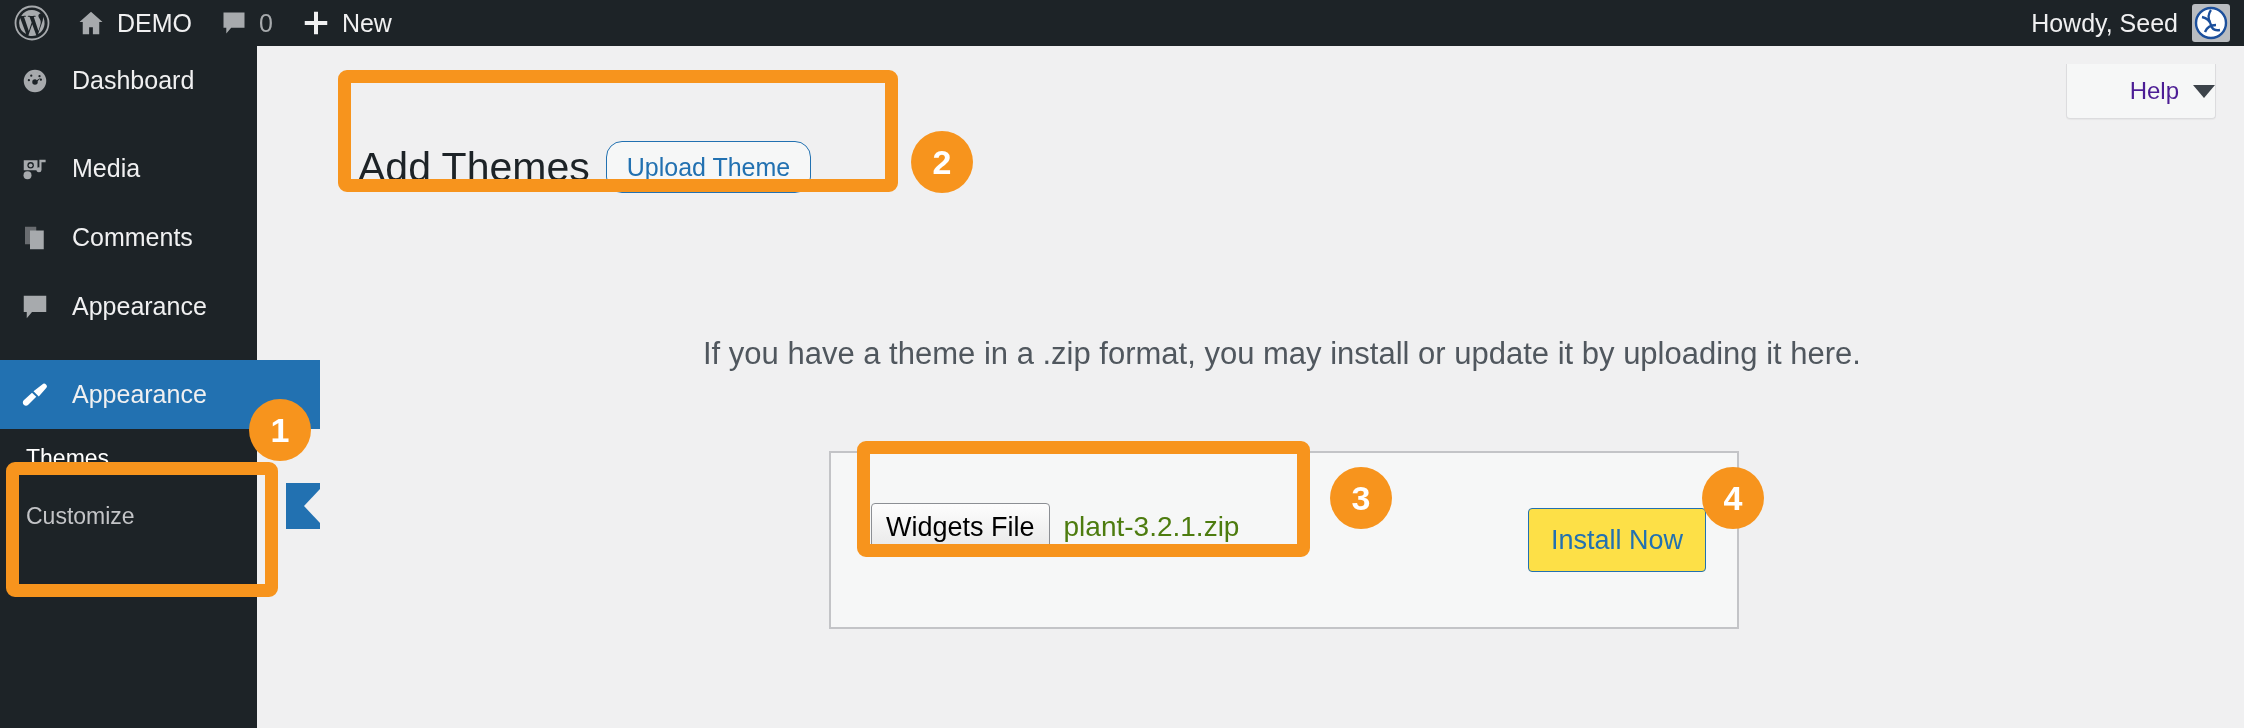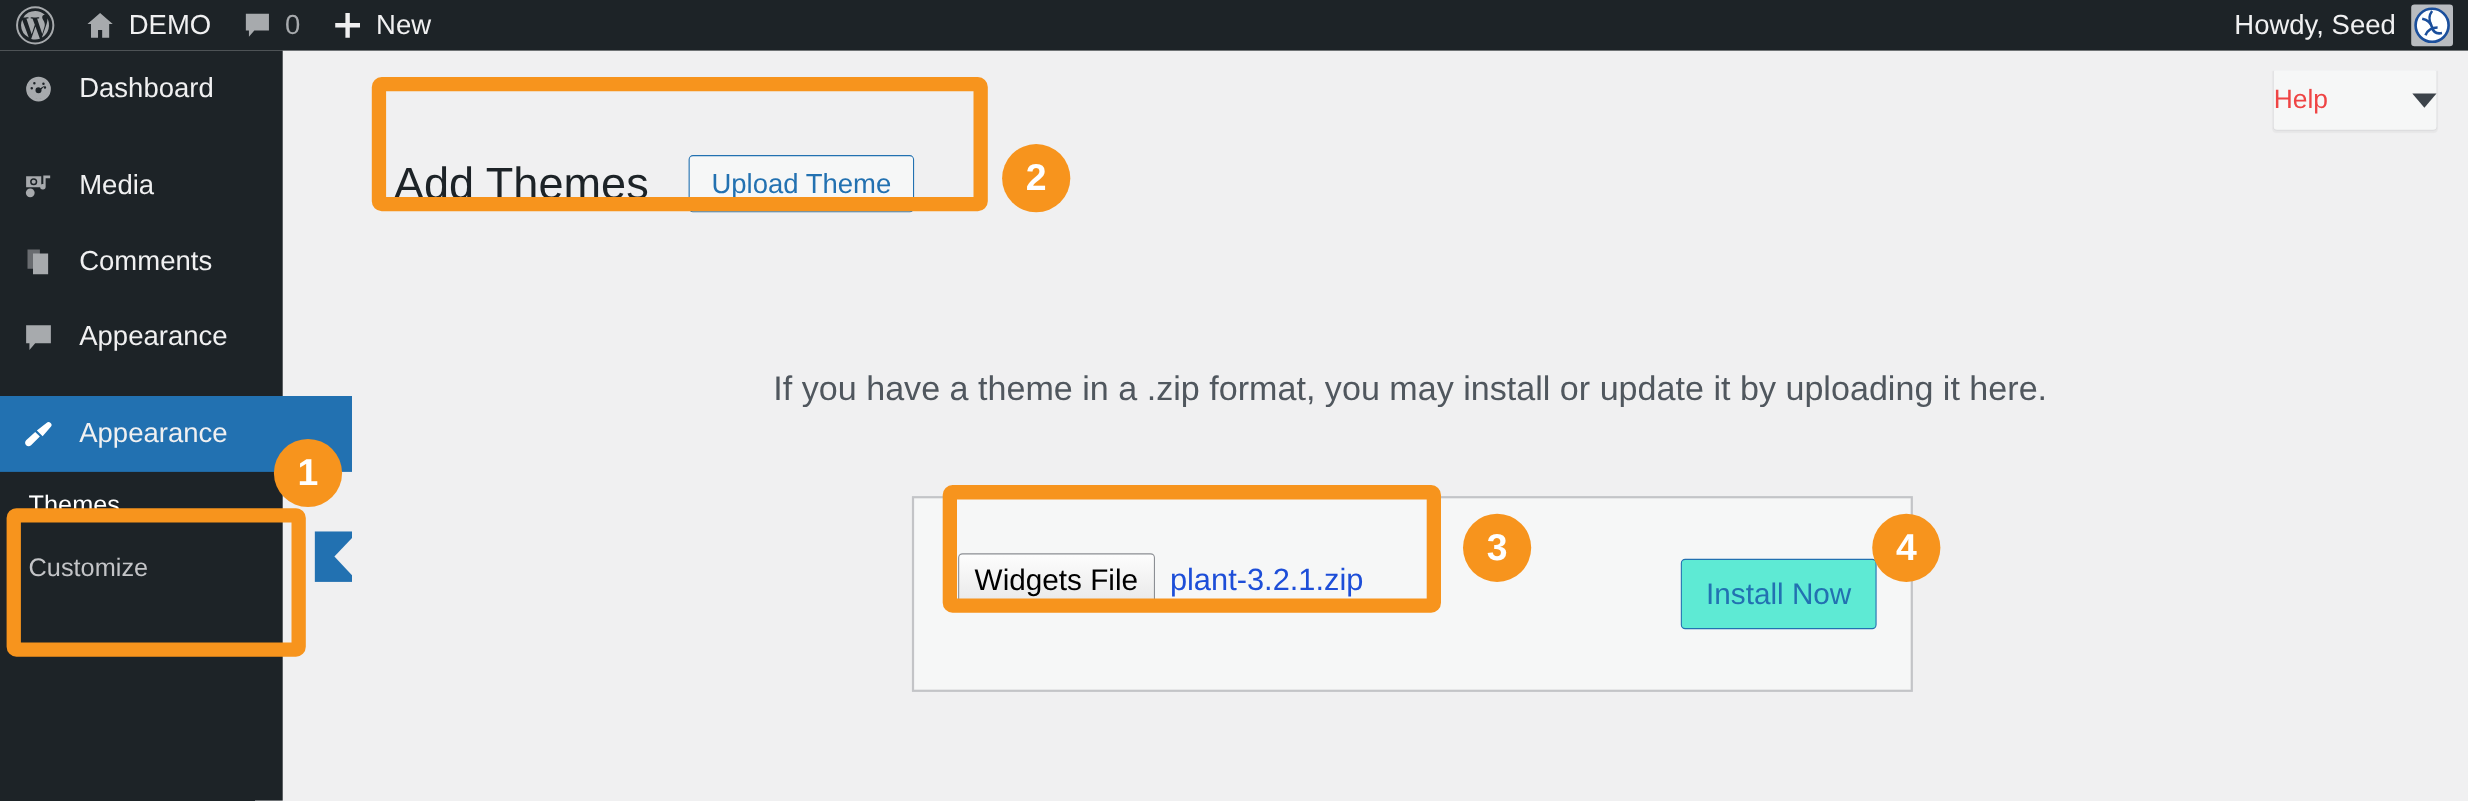--- a/index.html
+++ b/index.html
@@ -100,24 +100,24 @@
   }
 
   .help-btn {
     position: absolute;
     right: 28px; top: 18px;
     width: 150px; height: 55px;
     background: #f6f7f7;
     border: 1px solid #dcdcde;
     border-top: none;
     border-radius: 0 0 4px 4px;
-    display: flex; align-items: center; justify-content: space-between;
+    display: flex; align-items: center; justify-content: flex-end;
     gap: 14px;
     font-size: 24px;
-    color: #ef4444;
+    color: #4c1d95;
     box-shadow: 0 1px 1px rgba(0,0,0,.04);
   }
   .caret-down {
     width: 0; height: 0;
     border-left: 11px solid transparent;
     border-right: 11px solid transparent;
     border-top: 13px solid #3c434a;
   }
 
   .page-head {
@@ -132,26 +132,25 @@
     font-weight: 400;
     color: #1d2327;
     line-height: 1;
     white-space: nowrap;
   }
   .btn-secondary {
     display: inline-flex; align-items: center; justify-content: center;
     height: 52px;
     padding: 0 20px;
     border: 1px solid #2271b1;
-    border-radius: 4px;
+    border-radius: 16px;
     background: #f6f7f7;
     color: #2271b1;
     font-size: 25px;
     white-space: nowrap;
-    margin-left: 20px;
   }
 
   .upload-intro {
     position: absolute;
     left: 0; top: 290px;
     width: 1924px;
     text-align: center;
     font-size: 31px;
     color: #50575e;
   }
@@ -180,32 +179,32 @@
     border: 1px solid #8c8f94;
     border-radius: 4px;
     background: linear-gradient(#fdfdfd, #e8e8e8);
     color: #000;
     font-size: 27px;
     white-space: nowrap;
   }
   .file-name {
     padding-left: 14px;
     font-size: 28px;
-    color: #1d4ed8;
+    color: #4d7c0f;
     white-space: nowrap;
   }
   .install-btn {
     position: absolute;
     right: 31px; top: 55px;
     display: inline-flex; align-items: center; justify-content: center;
     height: 64px;
     padding: 0 22px;
     border: 1px solid #2271b1;
     border-radius: 4px;
-    background: #5eead4;
+    background: #fde047;
     color: #2271b1;
     font-size: 27px;
     white-space: nowrap;
   }
 
   
   .hl {
     position: absolute;
     border: 13px solid #F7941D;
     border-radius: 9px;

